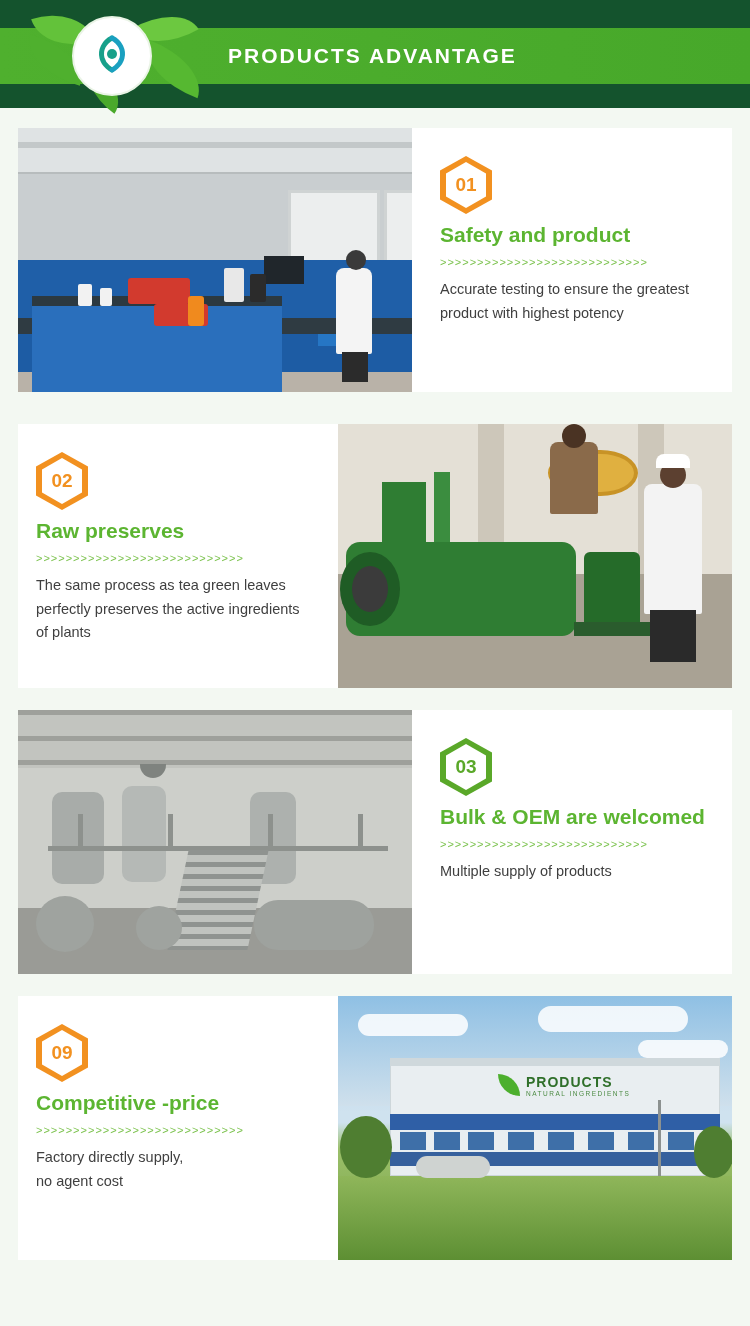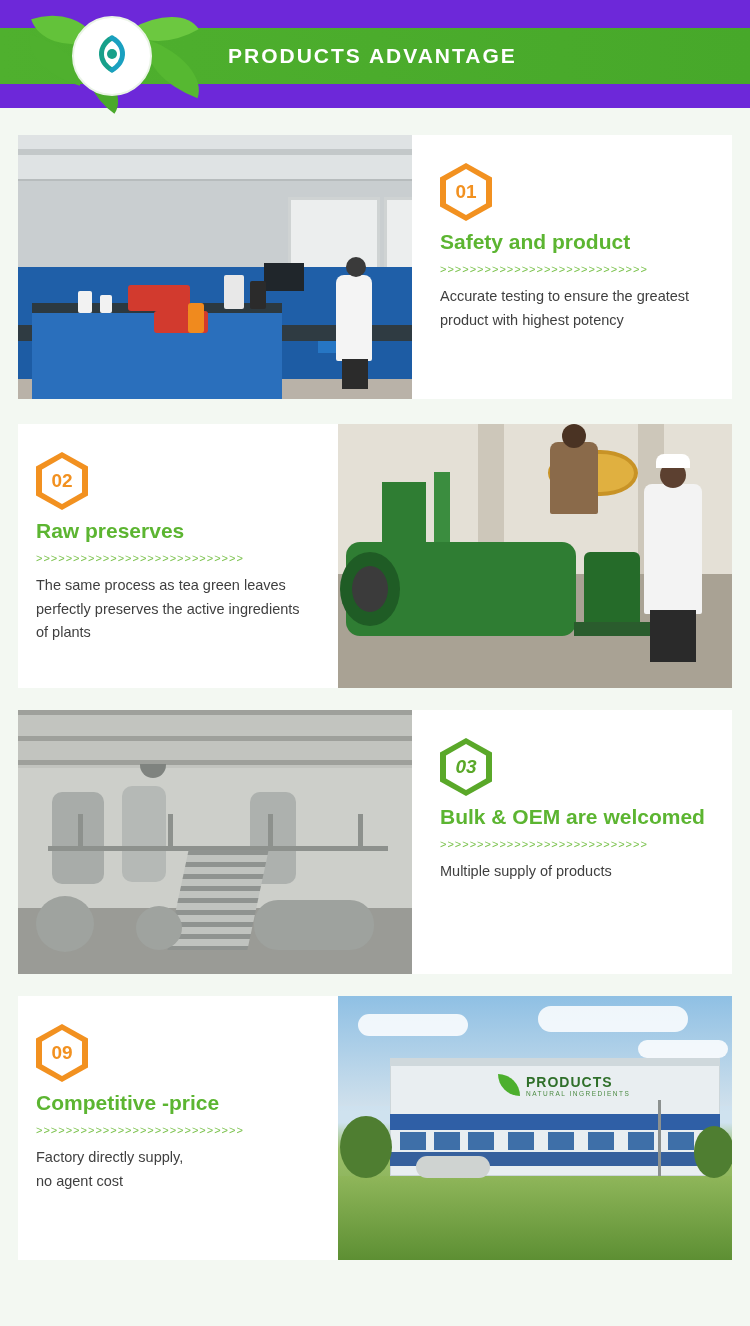--- a/index.html
+++ b/index.html
@@ -14,21 +14,21 @@
     position: relative;
     width: 750px;
     height: 1326px;
     background: #f3f8f2;
   }
 
   
   .header {
     position: relative;
     height: 108px;
-    background: #6d28d9;
+    background: #14532d;
   }
   .header-bar {
     position: absolute;
     left: 0; top: 28px;
     width: 750px; height: 56px;
     background: #4caf2d;
     background: linear-gradient(90deg,#4fb02e 0%, #47a82a 100%);
   }
   .header-title {
     position: absolute;
@@ -114,21 +114,21 @@
     width: 40px; height: 46px;
     background: #ffffff;
     clip-path: polygon(50% 0%, 100% 25%, 100% 75%, 50% 100%, 0% 75%, 0% 25%);
     display: flex; align-items: center; justify-content: center;
   }
   .hex-num {
     font-size: 19px;
     font-weight: bold;
     color: #f29120;
   }
-  .hex.green .hex-num { color: #5aa829; font-style: italic; }
+  .hex.green .hex-num { color: #5aa829; }
 
   .adv-title {
     font-size: 21px;
     font-weight: bold;
     color: #5cb531;
     line-height: 1.25;
     margin-bottom: 8px;
     max-width: 270px;
   }
   .arrows {
@@ -256,21 +256,21 @@
       <div class="logo-circle"></div>
       <svg class="logo-mark" viewBox="0 0 52 48">
         <path d="M26 6 C18 10 14 18 16 26 C18 34 26 38 26 38" fill="none" stroke="#17a08a" stroke-width="5" stroke-linecap="round"></path>
         <path d="M26 6 C34 10 38 18 36 26 C34 34 26 38 26 38" fill="none" stroke="#1aa0c0" stroke-width="5" stroke-linecap="round"></path>
         <circle cx="26" cy="22" r="5" fill="#17a08a"></circle>
       </svg>
     </div>
     <div class="header-title">PRODUCTS ADVANTAGE</div>
   </div>
 
-  <div class="row left-photo" style="top:135px;">
+  <div class="row left-photo" style="top:128px;">
     <div class="photo">
       <div class="lab ph">
         <div class="ceiling">
             <div class="ceiling-beam"></div>
           </div>
         <div class="backwall"></div>
         <div class="window w1"></div>
         <div class="window w2"></div>
         <div class="cabrow"></div>
         <div class="counter"></div>

